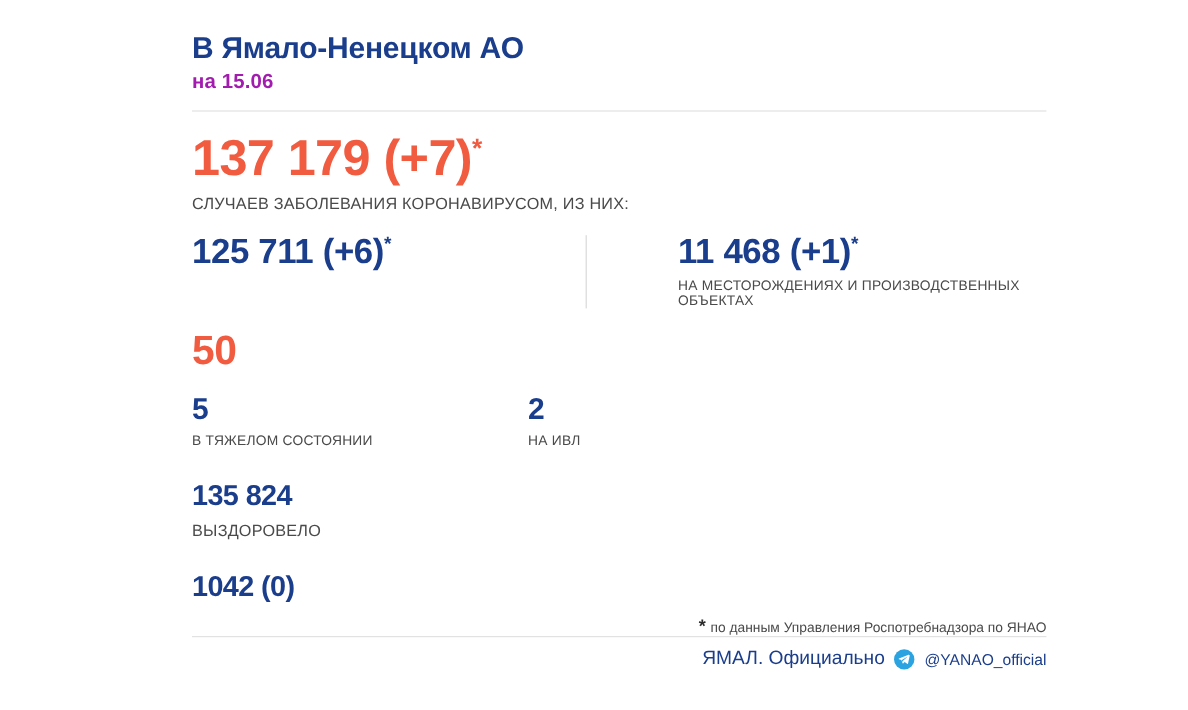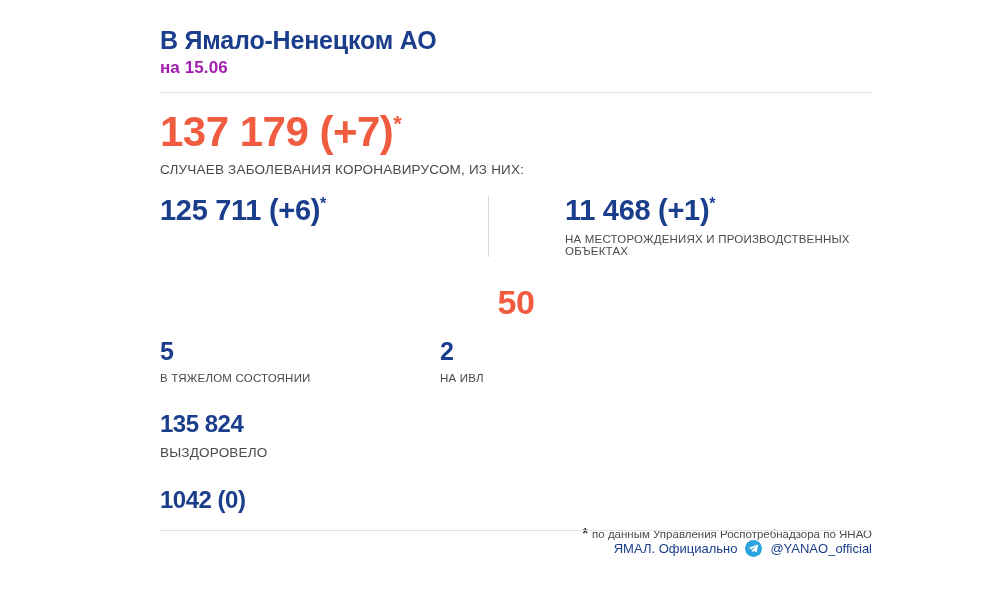--- a/index.html
+++ b/index.html
@@ -102,24 +102,23 @@
     color: #4a4a4a;
     font-size: 11.5px;
     letter-spacing: 0.2px;
     margin-top: 8px;
     text-transform: uppercase;
   }
   .mid-red {
     color: #f15b3f;
     font-size: 34px;
     font-weight: bold;
-    margin-top: 28px;
+    margin-top: 18px;
     line-height: 1;
     letter-spacing: -0.3px;
-    text-align: center;
   }
   .caption-wide {
     color: #4a4a4a;
     font-size: 13.5px;
     letter-spacing: 0.15px;
     margin-top: 10px;
     text-transform: uppercase;
   }
   .two-col-2 {
     display: flex;
@@ -174,21 +173,21 @@
     left: 160px;
     top: 540px;
     width: 712px;
     display: flex;
     justify-content: flex-end;
     align-items: center;
     gap: 8px;
   }
   .footer-brand {
     color: #1b3e8c;
-    font-size: 13px;
+    font-size: 16px;
   }
   .tg-icon {
     width: 17px;
     height: 17px;
     border-radius: 50%;
     background: #2aa3e0;
     display: inline-flex;
     align-items: center;
     justify-content: center;
   }

